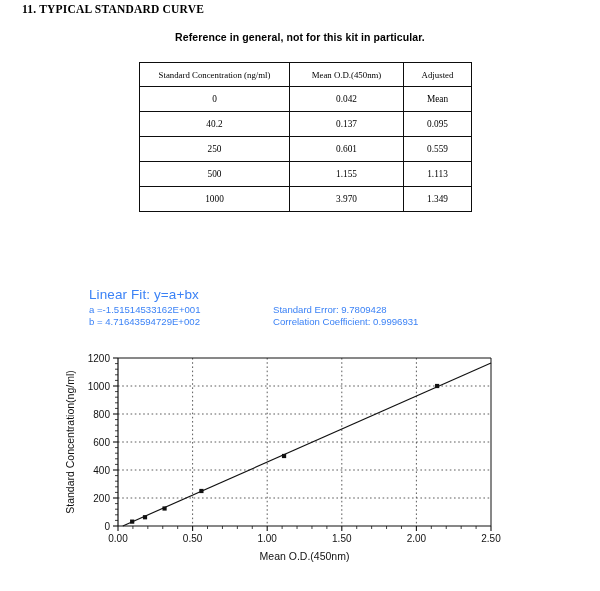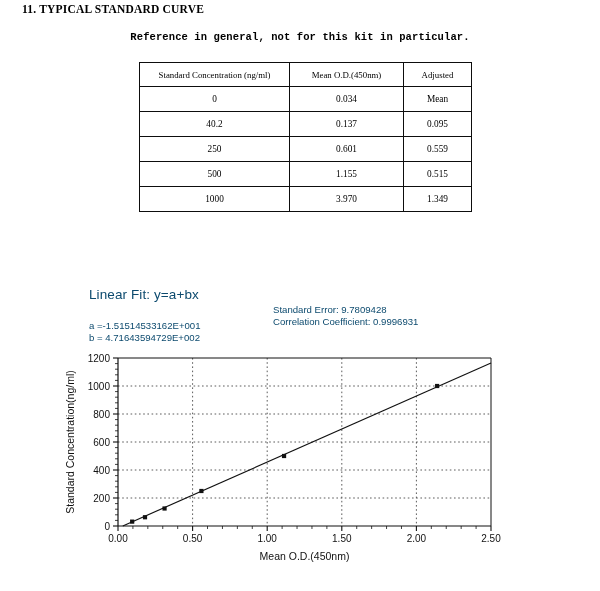--- a/index.html
+++ b/index.html
@@ -26,21 +26,21 @@
     font-size: 11.5px;
     letter-spacing: 0.2px;
     white-space: nowrap;
   }
   #subtitle {
     position: absolute;
     left: 0;
     top: 31px;
     width: 600px;
     text-align: center;
-    font-family: Liberation Mono, monospace;
+    font-family: Liberation Sans, sans-serif;
     font-weight: bold;
     font-size: 10.5px;
     letter-spacing: 0.1px;
   }
 
   
   #std-table {
     position: absolute;
     left: 139px;
     top: 62px;
@@ -66,39 +66,39 @@
   .col-conc { width: 145px; }
   .col-od   { width: 109px; }
   .col-adj  { width: 63px; margin-top: 15px; }
 
   
   #fit-block {
     position: absolute;
     left: 89px;
     top: 287px;
     font-family: "Liberation Sans", sans-serif;
-    color: #0c4a6e;
+    color: #3b82f6;
   }
   #fit-heading {
     font-size: 13.5px;
     letter-spacing: 0.1px;
     margin-bottom: 2px;
     white-space: nowrap;
   }
   .fit-row {
     display: block;
     position: relative;
     height: 12px;
     font-size: 9.6px;
     white-space: nowrap;
   }
   .fit-left {
     position: absolute;
     left: 0;
-    top: 16px;
+    top: 0;
     text-align: right;
   }
   .fit-right {
     position: absolute;
     left: 184px;
     top: 0;
   }
 
   
   #chart-wrap {
@@ -164,37 +164,37 @@
   <thead>
     <tr>
       <th class="col-conc">Standard Concentration (ng/ml)</th>
       <th class="col-od">Mean O.D.(450nm)</th>
       <th class="col-adj">Adjusted</th>
     </tr>
   </thead>
   <tbody>
     <tr>
       <td>0</td>
-      <td>0.034</td>
+      <td>0.042</td>
       <td>Mean</td>
     </tr>
     <tr>
       <td>40.2</td>
       <td>0.137</td>
       <td>0.095</td>
     </tr>
     <tr>
       <td>250</td>
       <td>0.601</td>
       <td>0.559</td>
     </tr>
     <tr>
       <td>500</td>
       <td>1.155</td>
-      <td>0.515</td>
+      <td>1.113</td>
     </tr>
     <tr>
       <td>1000</td>
       <td>3.970</td>
       <td>1.349</td>
     </tr>
   </tbody>
 </table>
 
 <div id="fit-block">

